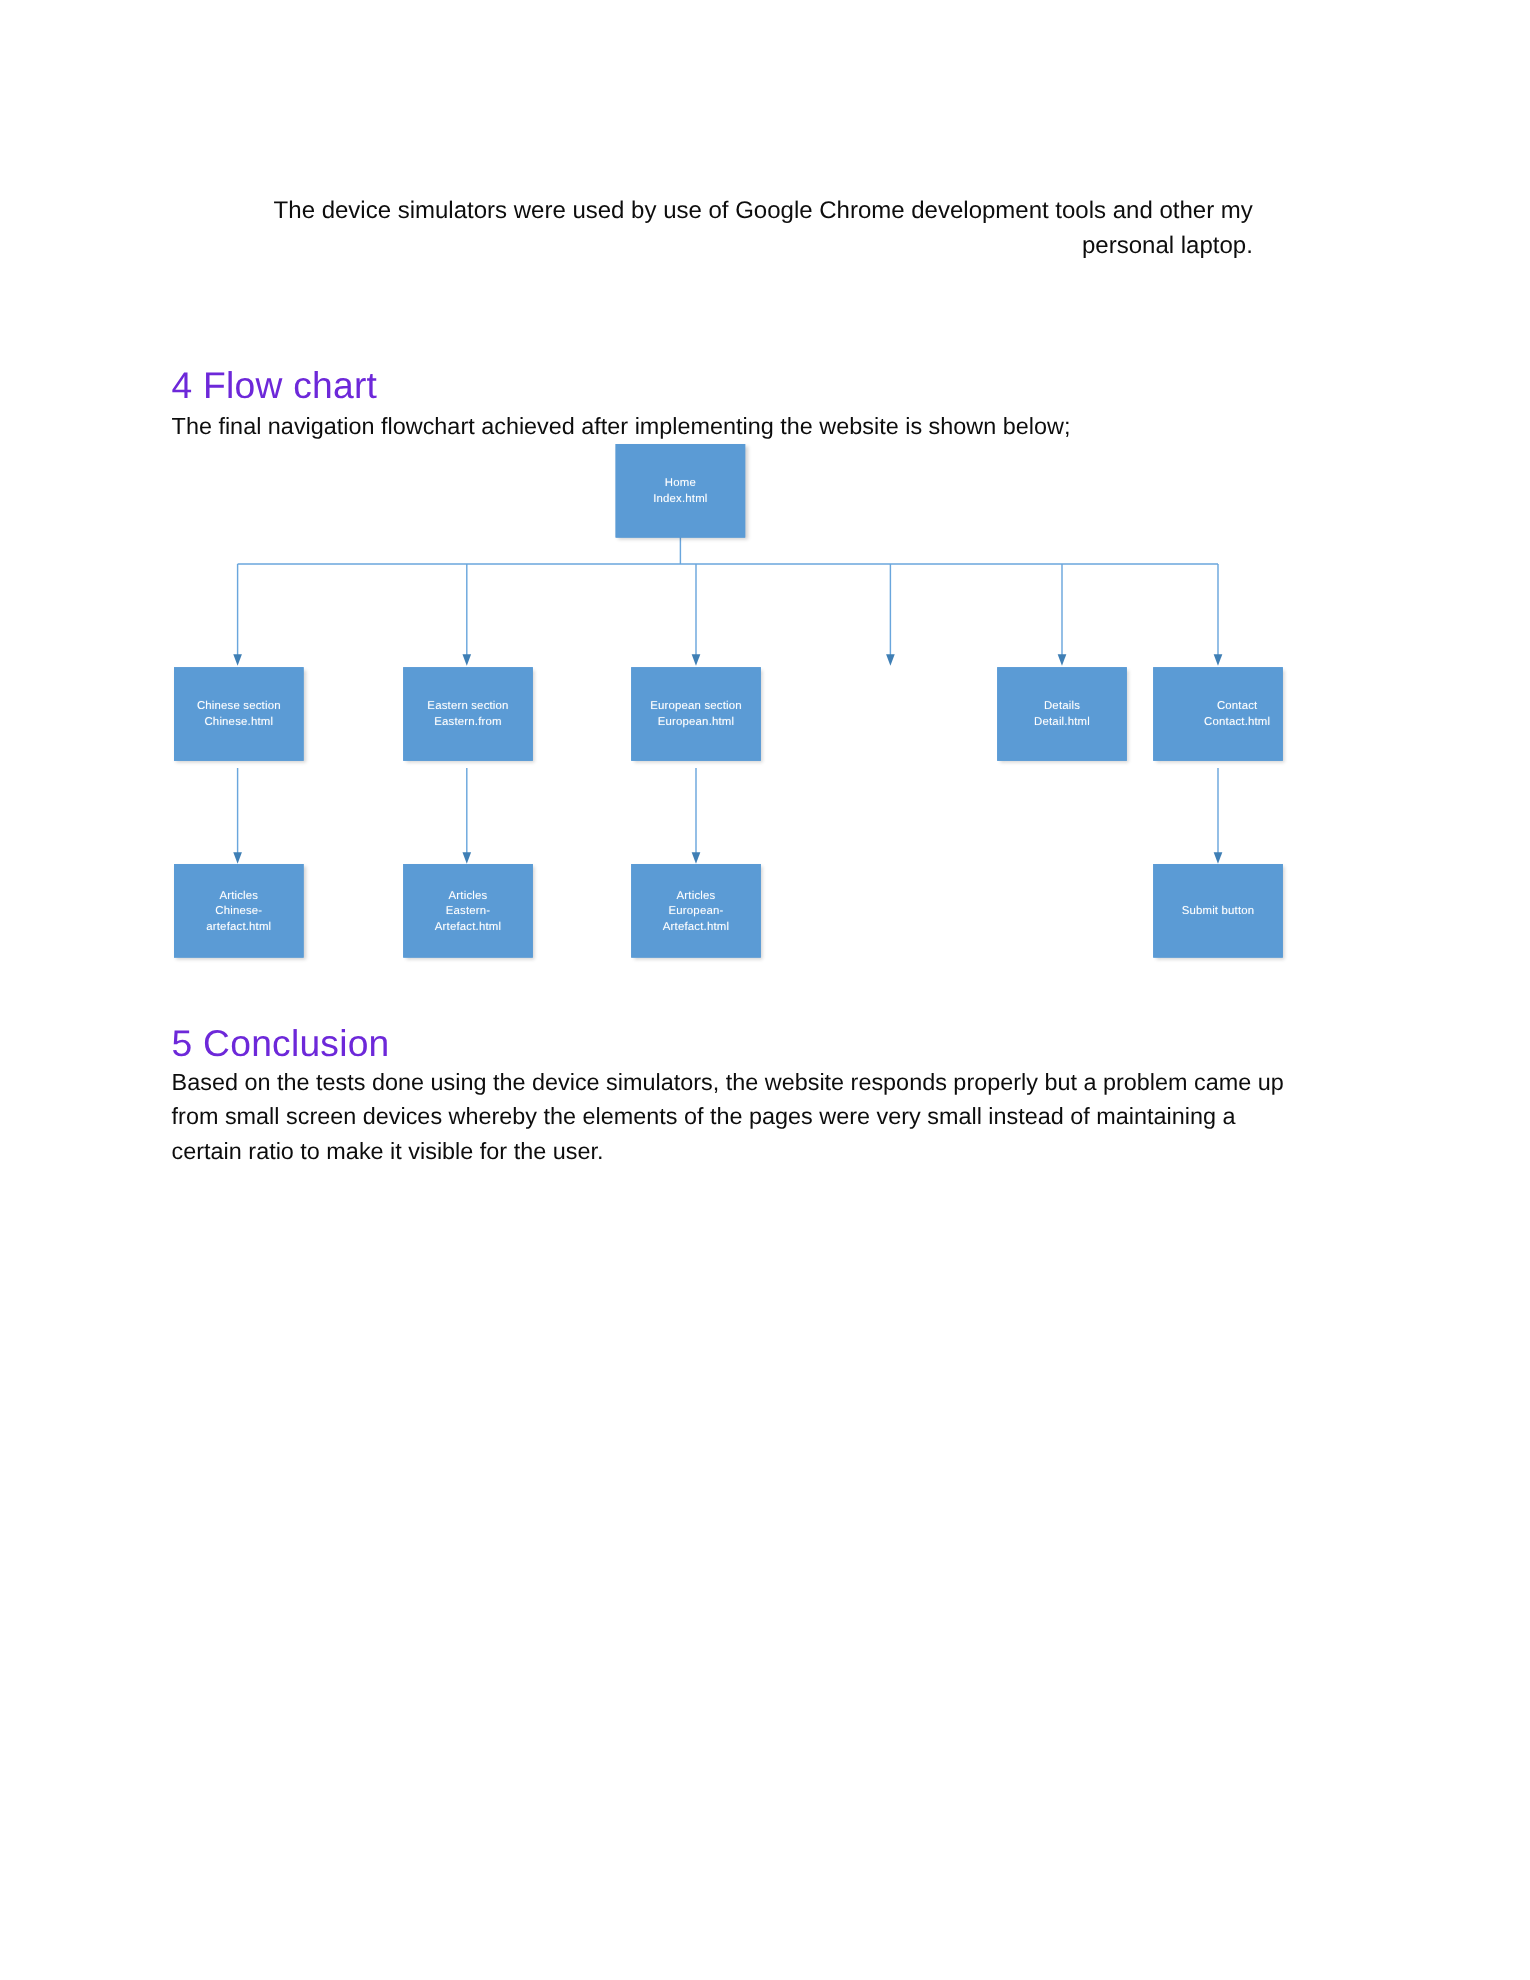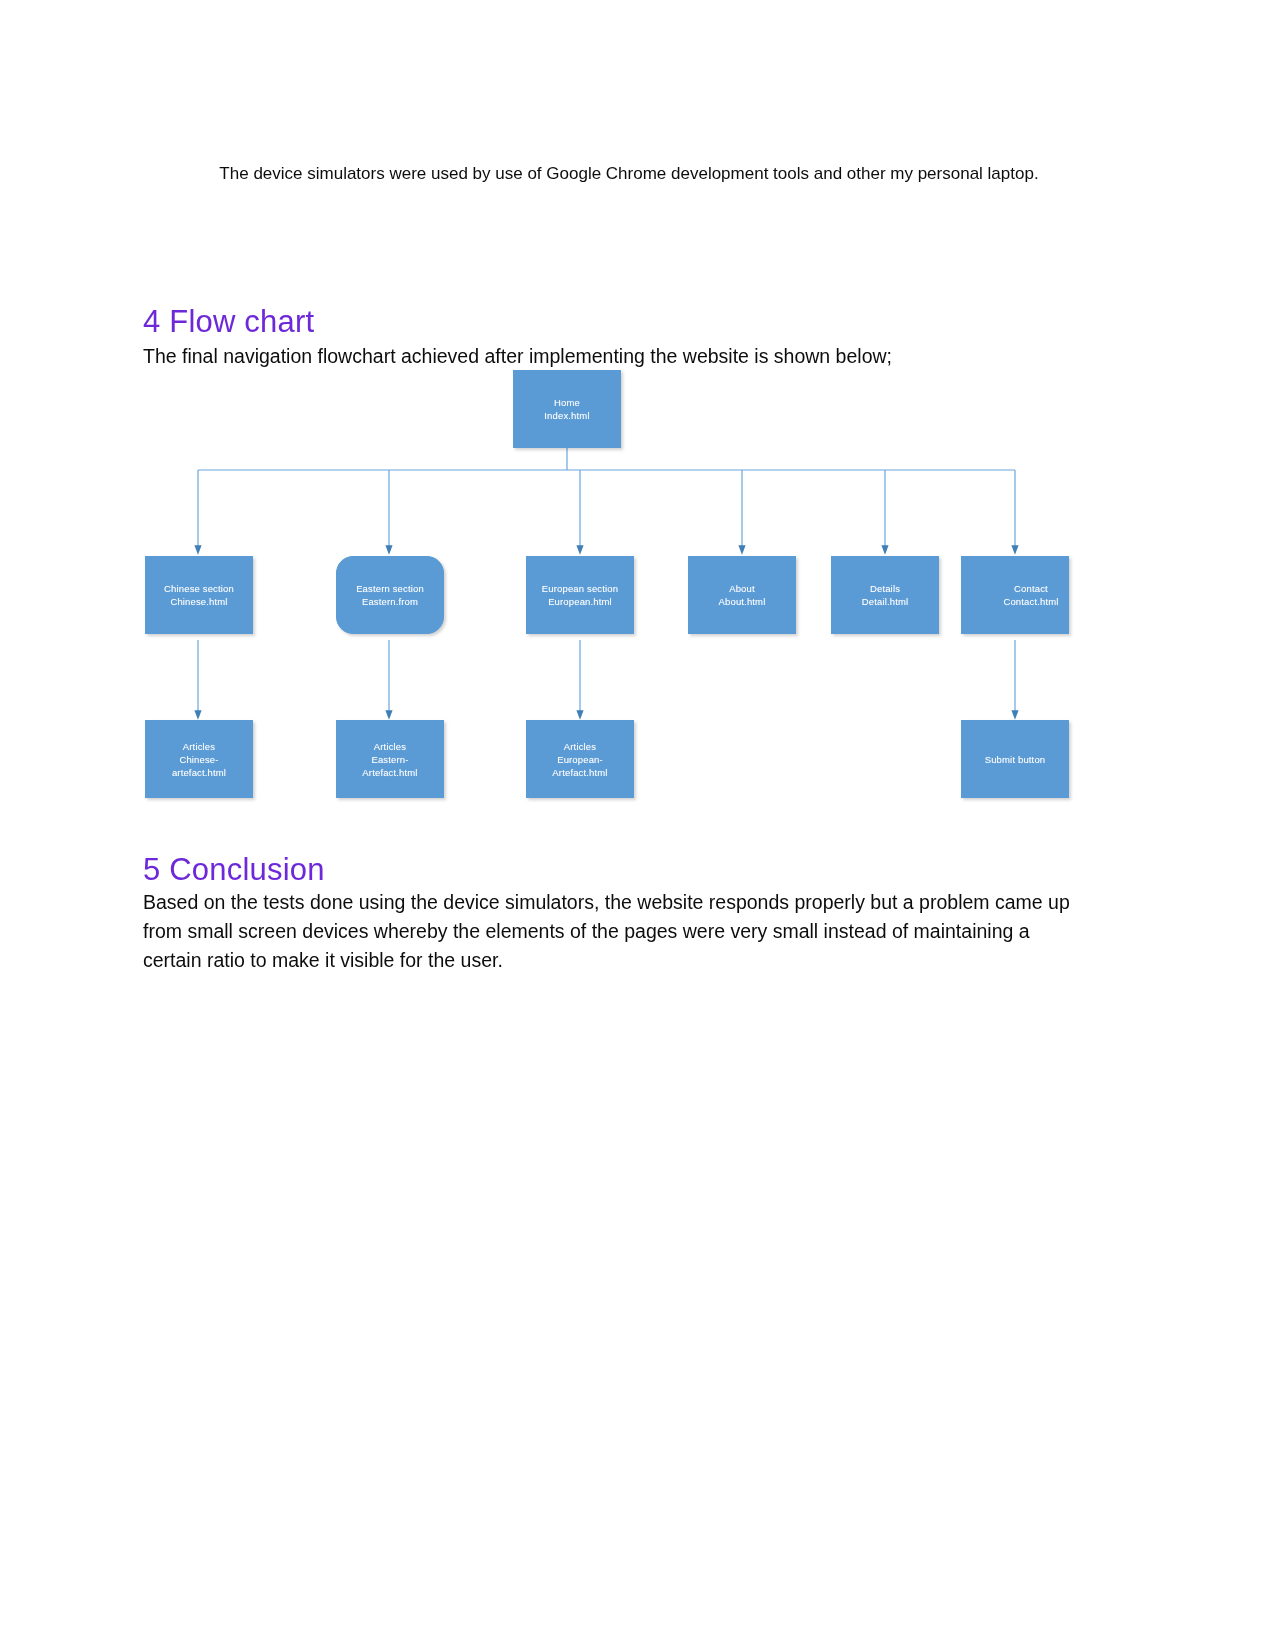--- a/index.html
+++ b/index.html
@@ -21,24 +21,24 @@
     height: 1650px;
     background: #ffffff;
   }
 
   
   .intro-para {
     position: absolute;
     left: 214px;
     top: 142px;
     width: 830px;
-    font-size: 17px;
+    font-size: 20px;
     line-height: 29px;
     color: #0d0d0d;
-    text-align: center;
+    text-align: right;
   }
 
   .heading {
     position: absolute;
     left: 143px;
     font-family: "Liberation Sans", sans-serif;
     font-size: 31px;
     font-weight: normal;
     color: #6d28d9;
     letter-spacing: 0.2px;
@@ -139,34 +139,30 @@
     <div class="node" style="left:373px; top:10px; width:108px; height:78px;">
       <span>Home</span>
       <span>Index.html</span>
     </div>
 
     <div class="node" style="left:5px; top:196px; width:108px; height:78px;">
       <span>Chinese section</span>
       <span>Chinese.html</span>
     </div>
 
-    <div class="node" style="left:196px; top:196px; width:108px; height:78px;border-radius:17px;">
+    <div class="node" style="left:196px; top:196px; width:108px; height:78px;">
       <span>Eastern section</span>
       <span>Eastern.from</span>
     </div>
 
     <div class="node" style="left:386px; top:196px; width:108px; height:78px;">
       <span>European section</span>
       <span>European.html</span>
     </div>
 
-    <div class="node" style="left:548px; top:196px; width:108px; height:78px;">
-      <span>About</span>
-      <span>About.html</span>
-    </div>
 
     <div class="node" style="left:691px; top:196px; width:108px; height:78px;">
       <span>Details</span>
       <span>Detail.html</span>
     </div>
 
     <div class="node" style="left:821px; top:196px; width:108px; height:78px;padding-left:32px;">
       <span>Contact</span>
       <span>Contact.html</span>
     </div>

